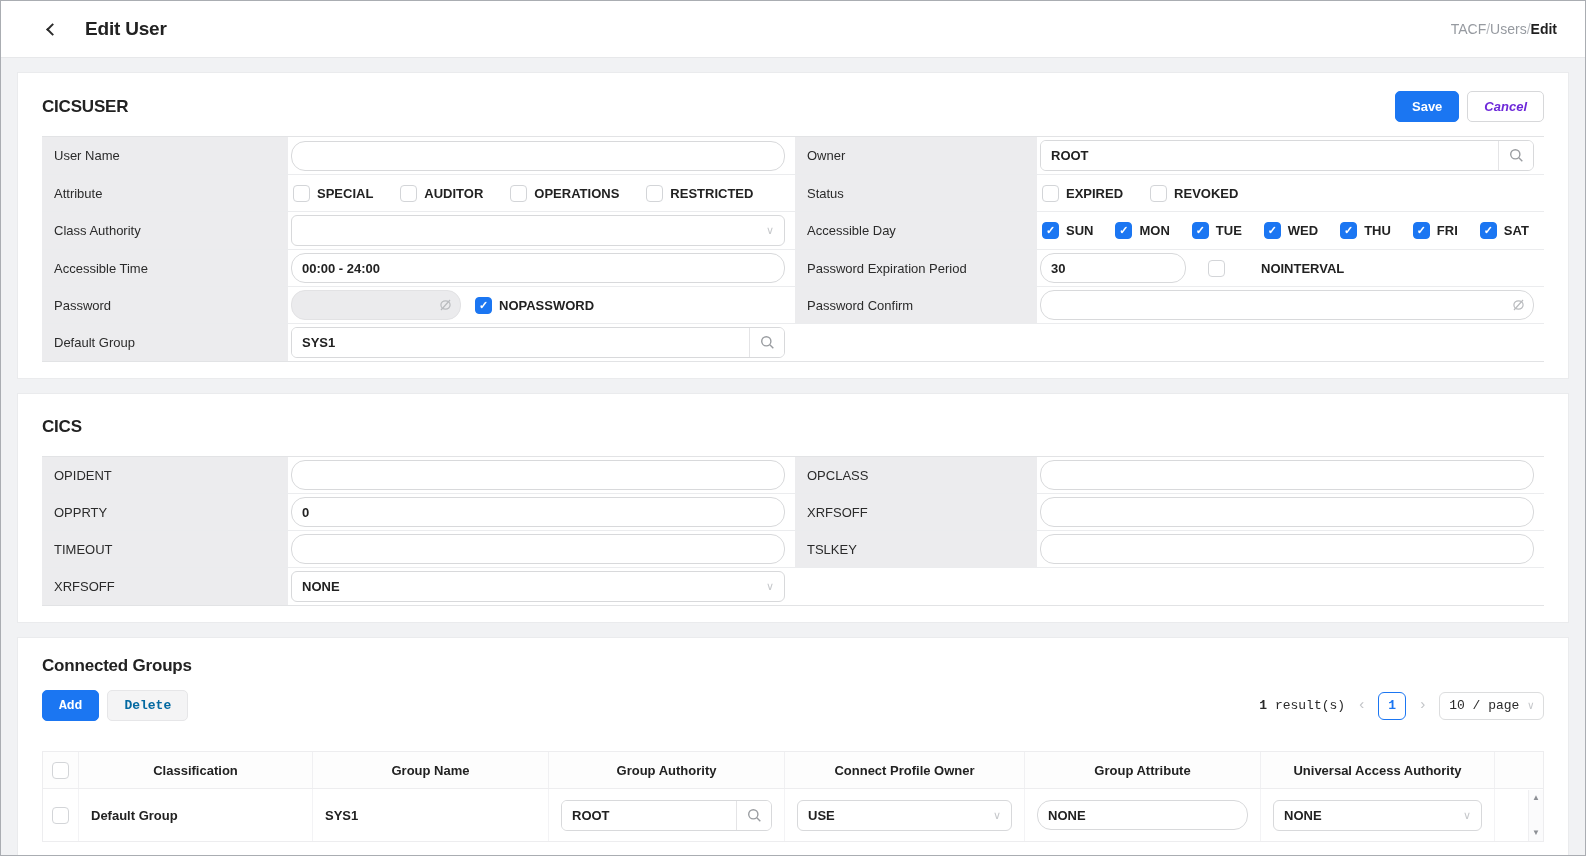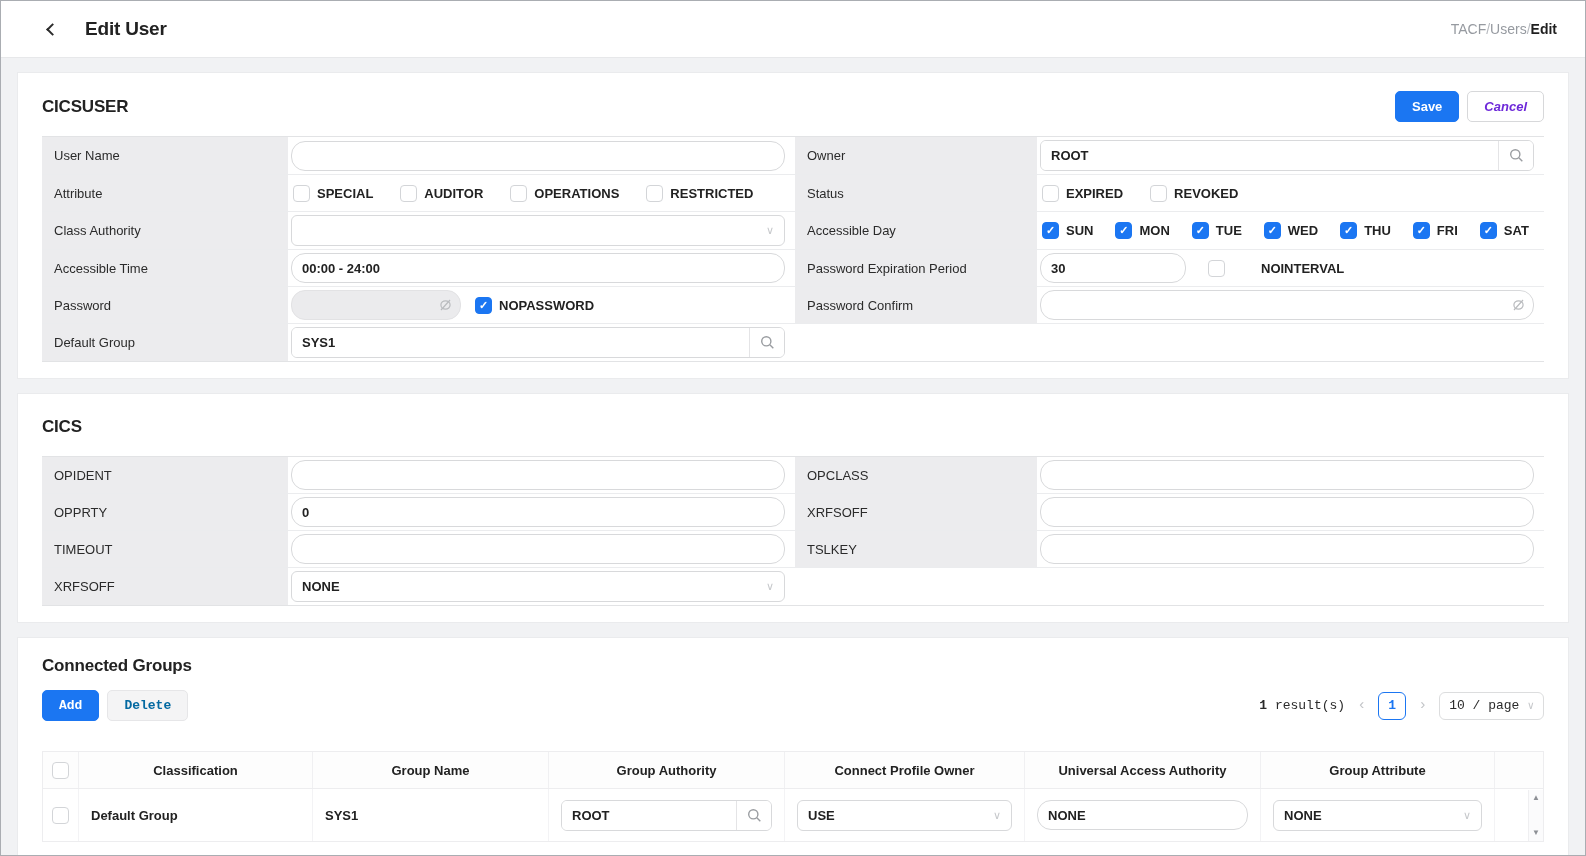--- a/index.html
+++ b/index.html
@@ -346,22 +346,22 @@
 
   <div class="tblwrap">
     <div class="thead">
       <div class="th">
           <span class="box"></span>
         </div>
       <div class="th">Classification</div>
       <div class="th">Group Name</div>
       <div class="th">Group Authority</div>
       <div class="th">Connect Profile Owner</div>
+      <div class="th">Group Attribute</div>
       <div class="th">Universal Access Authority</div>
-      <div class="th">Group Attribute</div>
       <div class="th"></div>
     </div>
     <div class="trow">
       <div class="td center">
           <span class="box"></span>
         </div>
       <div class="td">Default Group</div>
       <div class="td">SYS1</div>
       <div class="td">
         <div class="igroup">

